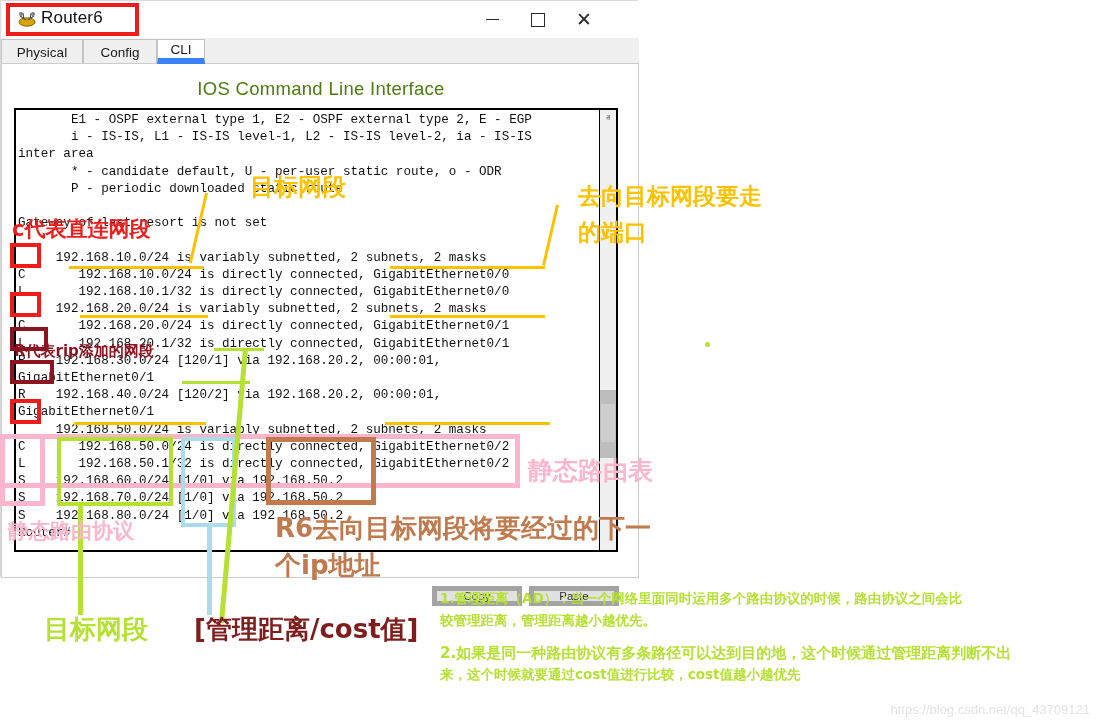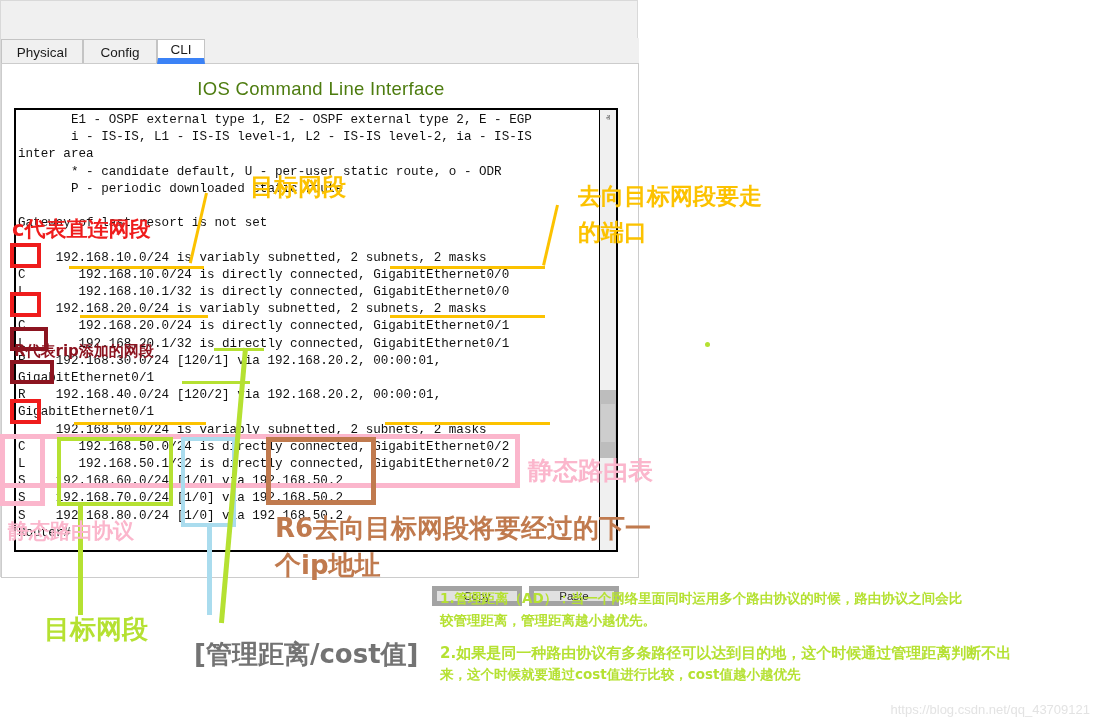--- a/index.html
+++ b/index.html
@@ -106,34 +106,52 @@
   .ann{position:absolute;white-space:pre;line-height:1.25;}
   .box{position:absolute;box-sizing:border-box;background:transparent;}
   .ul{position:absolute;height:3px;}
 
   
   .c-red{color:#ef1c1c;}
   .c-darkred{color:#8c1420;}
   .c-yellow{color:#fcc200;}
   .c-green{color:#b5e132;}
   .c-pink{color:#fbb6cc;}
-  .c-blue{color:#737373;margin-top:25px;}
+  .c-blue{color:#7f1d1d;}
   .c-brown{color:#c07a4e;}
 
   .cjk{font-family:"DejaVu Sans","Liberation Sans",sans-serif;font-weight:bold;}
   #watermark{
     position:absolute;right:6px;bottom:4px;font-size:13px;color:#e3e3e3;
     font-family:"Liberation Sans",sans-serif;
   }
 </style>
 </head>
 <body>
 
 <div id="pt-window">
 
+  <div id="titlebar">
+    <svg id="title-icon" viewBox="0 0 20 18">
+      <ellipse cx="10" cy="12" rx="8" ry="4.2" fill="#d9a300" stroke="#6b5200" stroke-width="0.8"></ellipse>
+      <path d="M3 6 L9 10 M17 6 L11 10 M6 3 L7 9 M14 3 L13 9" stroke="#4a4a4a" stroke-width="1.1" fill="none"></path>
+      <circle cx="4" cy="4" r="2" fill="#7f7f7f"></circle>
+      <circle cx="16" cy="4" r="2" fill="#7f7f7f"></circle>
+    </svg>
+    <div id="title-text">Router6</div>
+    <div id="title-highlight"></div>
+
+    <div class="win-btn" id="btn-min">
+        <span class="bar"></span>
+      </div>
+    <div class="win-btn" id="btn-max">
+        <span class="sq"></span>
+      </div>
+    <div class="win-btn" id="btn-close">✕</div>
+  </div>
 
   <div id="tabstrip">
     <div class="tab" id="tab-physical">Physical</div>
     <div class="tab" id="tab-config">Config</div>
     <div class="tab active" id="tab-cli">CLI</div>
     <div id="tab-filler"></div>
   </div>
 
   <div id="cli-panel">
     <div id="cli-heading">IOS Command Line Interface</div>

